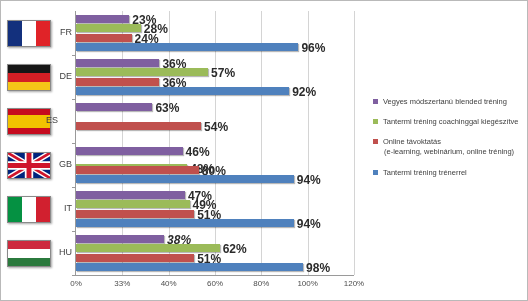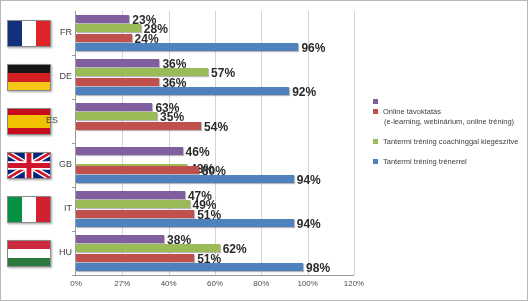--- a/index.html
+++ b/index.html
@@ -172,21 +172,21 @@
         <div class="flag-img" style="background: linear-gradient(90deg, rgb(5, 145, 66) 0px, rgb(5, 145, 66) 33.33%, rgb(255, 255, 255) 33.33%, rgb(255, 255, 255) 66.66%, rgb(209, 32, 47) 66.66%, rgb(209, 32, 47) 100%);"></div>
       </div>
       <div class="flag-cell" style="top: 231px;">
         <div class="flag-img" style="background: linear-gradient(rgb(205, 42, 62) 0px, rgb(205, 42, 62) 33.33%, rgb(255, 255, 255) 33.33%, rgb(255, 255, 255) 66.66%, rgb(43, 122, 61) 66.66%, rgb(43, 122, 61) 100%);"></div>
       </div>
     </div>
 
   <div id="plot-area">
       <div class="xtick-label" style="left: 0px;">0%</div>
       <div class="gridline" style="left: 46.3333px;"></div>
-      <div class="xtick-label" style="left: 46.3333px;">27%</div>
+      <div class="xtick-label" style="left: 46.3333px;">33%</div>
       <div class="gridline" style="left: 92.6667px;"></div>
       <div class="xtick-label" style="left: 92.6667px;">40%</div>
       <div class="gridline" style="left: 139px;"></div>
       <div class="xtick-label" style="left: 139px;">60%</div>
       <div class="gridline" style="left: 185.333px;"></div>
       <div class="xtick-label" style="left: 185.333px;">80%</div>
       <div class="gridline" style="left: 231.667px;"></div>
       <div class="xtick-label" style="left: 231.667px;">100%</div>
       <div class="gridline" style="left: 278px;"></div>
       <div class="xtick-label" style="left: 278px;">120%</div>
@@ -230,24 +230,20 @@
           <div class="bar-label" style="left: 213.133px;">92%</div>
         </div>
       </div>
       <div class="tickmark" style="top: 132px;"></div>
       <div class="cat-group" style="top: 88px; height: 44px;">
         <div class="cat-label" style="top: 16px; text-align: center;">ES</div>
         <div class="bar-row" style="top: 3.75px; width: 278px;">
           <div class="bar" title="Vegyes módszertanú blended tréning: 33%" style="width: 76.45px; background: rgb(127, 95, 160);"></div>
           <div class="bar-label" style="left: 76.45px;">63%</div>
         </div>
-        <div class="bar-row" style="top: 13.25px; width: 278px;">
-          <div class="bar" title="Tantermi tréning coachinggal kiegészítve: 35%" style="width: 81.0833px; background: rgb(155, 187, 89);"></div>
-          <div class="bar-label" style="left: 81.0833px;">35%</div>
-        </div>
         <div class="bar-row" style="top: 22.75px; width: 278px;">
           <div class="bar" title="Online távoktatás: 54%" style="width: 125.1px; background: rgb(192, 80, 77);"></div>
           <div class="bar-label" style="left: 125.1px;">54%</div>
         </div>
       </div>
       <div class="tickmark" style="top: 176px;"></div>
       <div class="cat-group" style="top: 132px; height: 44px;">
         <div class="cat-label" style="top: 16px;">GB</div>
         <div class="bar-row" style="top: 3.75px; width: 278px;">
           <div class="bar" title="Vegyes módszertanú blended tréning: 46%" style="width: 106.567px; background: rgb(127, 95, 160);"></div>
@@ -284,37 +280,37 @@
         <div class="bar-row" style="top: 32.25px; width: 278px;">
           <div class="bar" title="Tantermi tréning trénerrel: 94%" style="width: 217.767px; background: rgb(79, 129, 189);"></div>
           <div class="bar-label" style="left: 217.767px;">94%</div>
         </div>
       </div>
       <div class="tickmark" style="top: 264px;"></div>
       <div class="cat-group" style="top: 220px; height: 44px;">
         <div class="cat-label" style="top: 16px;">HU</div>
         <div class="bar-row" style="top: 3.75px; width: 278px;">
           <div class="bar" title="Vegyes módszertanú blended tréning: 38%" style="width: 88.0333px; background: rgb(127, 95, 160);"></div>
-          <div class="bar-label" style="left: 88.0333px;">38%</div>
+          <div class="bar-label" style="left: 88.0333px; font-style: italic;">38%</div>
         </div>
         <div class="bar-row" style="top: 13.25px; width: 278px;">
           <div class="bar" title="Tantermi tréning coachinggal kiegészítve: 62%" style="width: 143.633px; background: rgb(155, 187, 89);"></div>
           <div class="bar-label" style="left: 143.633px;">62%</div>
         </div>
         <div class="bar-row" style="top: 22.75px; width: 278px;">
           <div class="bar" title="Online távoktatás: 51%" style="width: 118.15px; background: rgb(192, 80, 77);"></div>
           <div class="bar-label" style="left: 118.15px;">51%</div>
         </div>
         <div class="bar-row" style="top: 32.25px; width: 278px;">
           <div class="bar" title="Tantermi tréning trénerrel: 98%" style="width: 227.033px; background: rgb(79, 129, 189);"></div>
           <div class="bar-label" style="left: 227.033px;">98%</div>
         </div>
       </div>
     </div>
 
   <div id="legend">
-      <div class="legend-entry"><span class="legend-swatch" style="background: rgb(127, 95, 160);"></span></div>
+      <div class="legend-entry"><span class="legend-swatch" style="background: rgb(127, 95, 160);"></span><span>Vegyes módszertanú blended tréning</span></div>
+      <div class="legend-entry"><span class="legend-swatch" style="background: rgb(155, 187, 89);"></span><span>Tantermi tréning coachinggal kiegészítve</span></div>
       <div class="legend-entry"><span class="legend-swatch" style="background: rgb(192, 80, 77);"></span><span>Online távoktatás</span><span class="legend-sub">(e-learning, webinárium, online tréning)</span></div>
-      <div class="legend-entry"><span class="legend-swatch" style="background: rgb(155, 187, 89);"></span><span>Tantermi tréning coachinggal kiegészítve</span></div>
       <div class="legend-entry"><span class="legend-swatch" style="background: rgb(79, 129, 189);"></span><span>Tantermi tréning trénerrel</span></div>
     </div>
 
 </div>
 
 </body></html>

